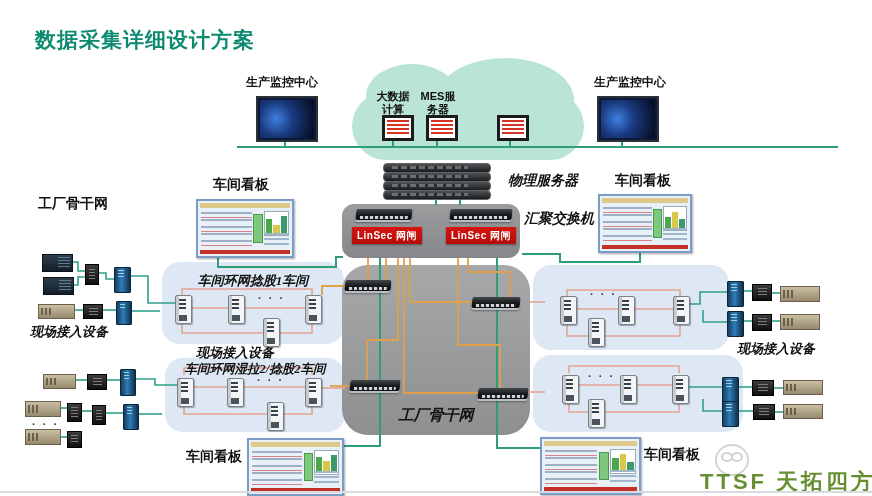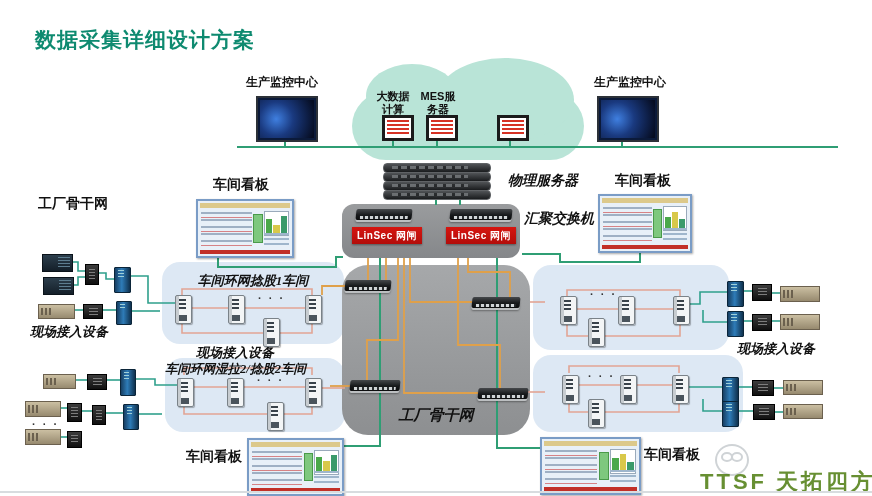--- a/index.html
+++ b/index.html
@@ -275,21 +275,21 @@
   <div class="plct" style="left:25px;top:429px;width:34px;height:14px;"></div>
   <div class="conv" style="left:67px;top:431px;width:13px;height:15px;"></div>
 
   <div class="abs kai" style="left:162px;top:272px;width:182px;text-align:center;font-size:13px;">车间环网捻股1车间</div>
   <div class="din" style="left:175px;top:295px;"></div>
   <div class="din" style="left:228px;top:295px;"></div>
   <div class="abs dots" style="left:258px;top:292px;">· · ·</div>
   <div class="din" style="left:305px;top:295px;"></div>
   <div class="din" style="left:263px;top:318px;"></div>
 
-  <div class="abs kai" style="left:165px;top:361px;width:180px;font-size:12.5px;">车间环网湿拉2/捻股2车间</div>
+  <div class="abs kai" style="left:165px;top:361px;width:180px;text-align:center;font-size:12.5px;">车间环网湿拉2/捻股2车间</div>
   <div class="din" style="left:177px;top:378px;"></div>
   <div class="din" style="left:227px;top:378px;"></div>
   <div class="abs dots" style="left:257px;top:374px;">· · ·</div>
   <div class="din" style="left:305px;top:378px;"></div>
   <div class="din" style="left:267px;top:402px;"></div>
 
   <div class="rsw" style="left:345px;top:280px;width:46px;"></div>
   <div class="rsw" style="left:472px;top:297px;width:48px;"></div>
   <div class="rsw" style="left:350px;top:380px;width:50px;"></div>
   <div class="rsw" style="left:478px;top:388px;width:50px;"></div>

